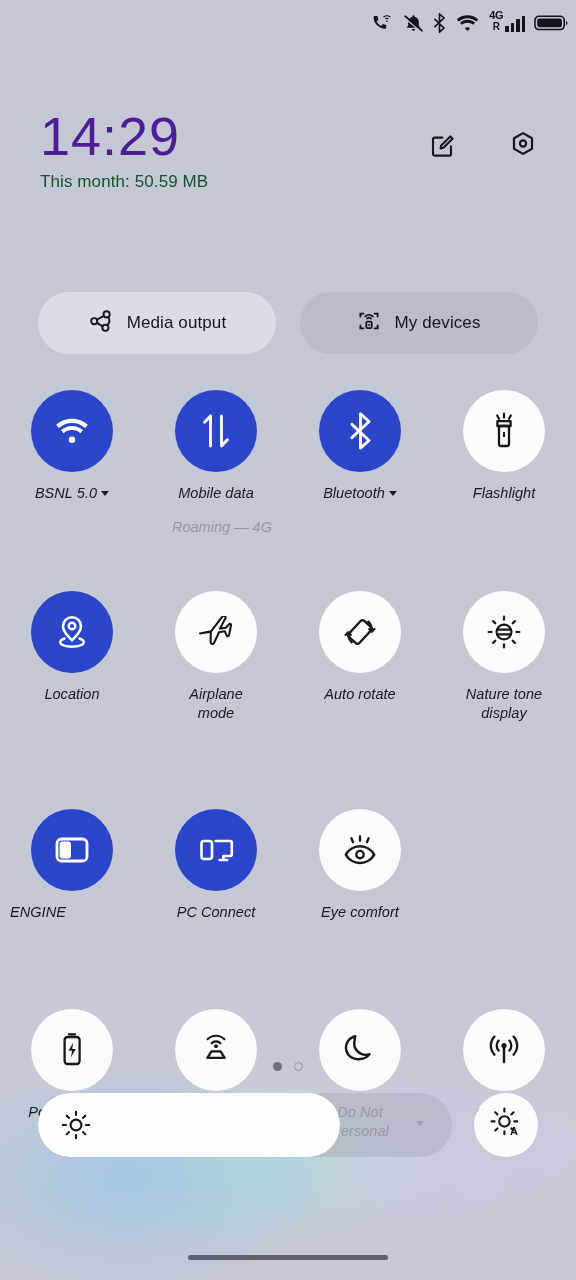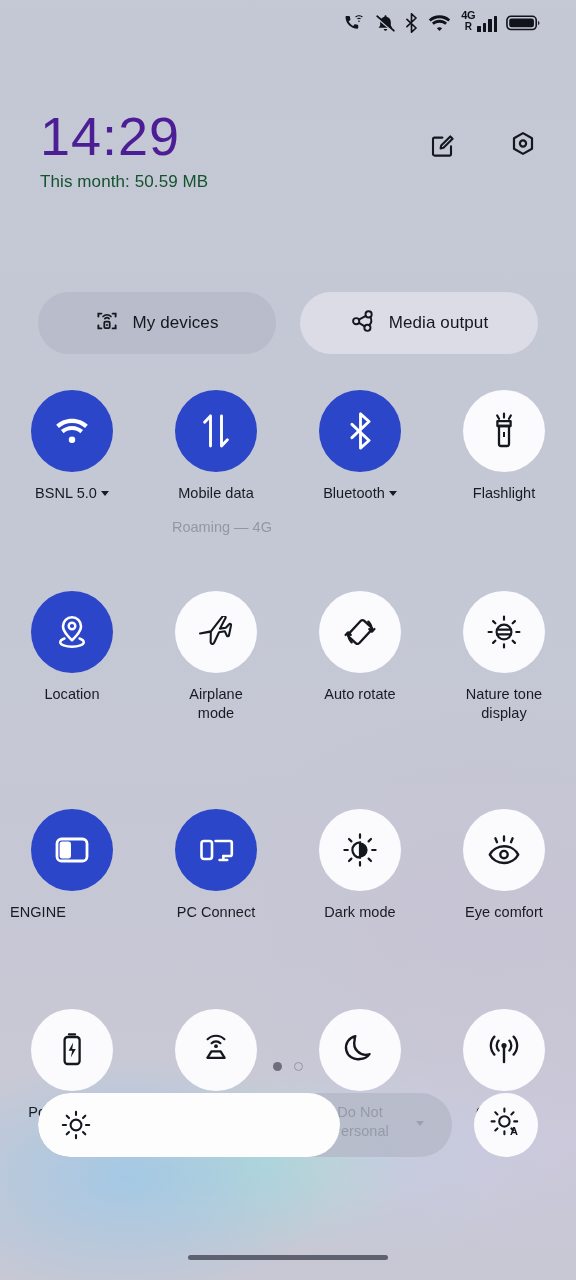--- a/index.html
+++ b/index.html
@@ -20,21 +20,21 @@
       radial-gradient(ellipse 240px 150px at 66% 90%, rgba(196,206,232,.55), rgba(196,206,232,0) 72%),
       radial-gradient(ellipse 250px 160px at 92% 90%, rgba(205,200,225,.58), rgba(205,200,225,0) 72%),
       radial-gradient(ellipse 420px 300px at 85% 72%, rgba(201,190,212,.45), rgba(201,190,212,0) 75%),
       linear-gradient(180deg,#c2c5d2 0%,#c3c6d3 45%,#c6c7d4 70%,#c9c9d5 85%,#c7c8d4 100%);
     z-index:0;
   }
   #scrim { position:absolute; inset:0; background:linear-gradient(180deg, rgba(198,201,214,.55) 0%, rgba(198,201,214,.30) 55%, rgba(198,201,214,0) 86%); z-index:1; }
   #panel { position:absolute; inset:0; z-index:2; }
 
   
-  #statusbar { position:absolute; top:0; left:0; right:0; height:46px; display:flex; align-items:center; justify-content:flex-end; padding-right:36px; gap:9px; }
+  #statusbar { position:absolute; top:0; left:0; right:0; height:46px; display:flex; align-items:center; justify-content:flex-end; padding-right:8px; gap:9px; }
   #statusbar .sicon { display:flex; align-items:center; justify-content:center; }
   .sig-bars { display:flex; align-items:flex-end; gap:2px; height:17px; }
   .sig-bars i { display:block; width:3.4px; background:#11131a; border-radius:.5px; }
   .net-lbl { font-size:11px; font-weight:700; color:#11131a; line-height:1; letter-spacing:-.2px; }
   .net-r { font-size:10px; font-weight:700; color:#11131a; line-height:1; }
 
   
   #clockwrap { position:absolute; top:108px; left:40px; }
   #clock { font-size:54px; font-weight:300; color:#4c1d95; letter-spacing:1px; line-height:1.05; }
   #dateline { font-size:17px; color:#24262e; margin-top:9px; letter-spacing:.1px; }
@@ -45,21 +45,21 @@
   
   #chips { position:absolute; top:292px; left:38px; right:38px; display:flex; gap:24px; }
   .chip { flex:1; height:62px; border-radius:31px; display:flex; align-items:center; justify-content:center; gap:13px; cursor:pointer; }
   .chip.light { background:rgba(232,233,240,.62); }
   .chip.dark  { background:rgba(178,181,196,.62); }
   .chip span.lbl { font-size:17px; color:#15171e; letter-spacing:.1px; }
 
   
   #tiles { position:absolute; top:390px; left:0; right:0; }
   .trow { display:flex; }
-  .tile { width:144px; display:flex; flex-direction:column; align-items:center; position:relative; }
+  .tile { width:144px; display:flex; flex-direction:column; align-items:center; position:relative;font-style:italic; }
   .tile .knob { width:82px; height:82px; border-radius:50%; display:flex; align-items:center; justify-content:center; cursor:pointer; }
   .tile .knob.on  { background:#2b46c8; }
   .tile .knob.off { background:#fbfbfd; }
   .tile .tlabel { margin-top:12px; font-size:14.5px; line-height:1.32; text-align:center; color:#191b22; width:132px; letter-spacing:.05px; white-space:pre-line; }
   .tile .tsub { position:absolute; font-size:14.5px; color:rgba(80,84,98,.42); white-space:nowrap; }
   .caret { display:inline-block; width:0; height:0; border-left:4.2px solid transparent; border-right:4.2px solid transparent; border-top:5px solid #191b22; vertical-align:middle; margin-left:4px; margin-bottom:2px; }
   .caret.side { position:absolute; right:8px; top:112px; border-top-color:#41444f; }
 
   
   #dots { position:absolute; top:1062px; left:0; right:0; display:flex; justify-content:center; gap:12px; }
@@ -146,42 +146,42 @@
     </span>
     <span class="hicon">
       <svg width="30" height="30" viewBox="0 0 30 30">
           <path d="M15 3.1l9 5.2v10.4l-9 5.2-9-5.2V8.3l9-5.2z" stroke="#15171e" stroke-width="2.2" fill="none" stroke-linejoin="round"></path>
           <circle cx="15" cy="13.5" r="3.1" stroke="#15171e" stroke-width="2.2" fill="none"></circle>
         </svg>
     </span>
   </div>
 
   <div id="chips">
+    <div class="chip light">
+      <span>
+        <svg width="26" height="24" viewBox="0 0 26 24">
+            <circle cx="18.6" cy="5.4" r="3.1" stroke="#15171e" stroke-width="1.9" fill="none"></circle>
+            <circle cx="6.2" cy="12.2" r="3.1" stroke="#15171e" stroke-width="1.9" fill="none"></circle>
+            <circle cx="17.4" cy="18.8" r="3.1" stroke="#15171e" stroke-width="1.9" fill="none"></circle>
+            <path d="M15.9 6.9L8.9 10.7M9 13.9l5.7 3.5M20.4 8.1c1.4 2.6 1 5.9-1.1 8.1" stroke="#15171e" stroke-width="1.9" fill="none" stroke-linecap="round"></path>
+          </svg>
+      </span>
+      <span class="lbl">Media output</span>
+    </div>
     <div class="chip dark">
       <span>
         <svg width="24" height="24" viewBox="0 0 24 24">
             <path d="M3.4 7.6V4.6h3M20.6 7.6V4.6h-3M3.4 16.4v3h3M20.6 16.4v3h-3" stroke="#15171e" stroke-width="1.9" fill="none" stroke-linecap="round"></path>
             <rect x="9.3" y="12.6" width="5.4" height="6.6" rx="1.2" stroke="#15171e" stroke-width="1.8" fill="none"></rect>
             <path d="M9.9 9.6a3 3 0 014.2 0M8 7.5a5.9 5.9 0 018 0" stroke="#15171e" stroke-width="1.7" fill="none" stroke-linecap="round"></path>
             <circle cx="12" cy="16" r="1" fill="#15171e"></circle>
           </svg>
       </span>
       <span class="lbl">My devices</span>
     </div>
-    <div class="chip light">
-      <span>
-        <svg width="26" height="24" viewBox="0 0 26 24">
-            <circle cx="18.6" cy="5.4" r="3.1" stroke="#15171e" stroke-width="1.9" fill="none"></circle>
-            <circle cx="6.2" cy="12.2" r="3.1" stroke="#15171e" stroke-width="1.9" fill="none"></circle>
-            <circle cx="17.4" cy="18.8" r="3.1" stroke="#15171e" stroke-width="1.9" fill="none"></circle>
-            <path d="M15.9 6.9L8.9 10.7M9 13.9l5.7 3.5M20.4 8.1c1.4 2.6 1 5.9-1.1 8.1" stroke="#15171e" stroke-width="1.9" fill="none" stroke-linecap="round"></path>
-          </svg>
-      </span>
-      <span class="lbl">Media output</span>
-    </div>
   </div>
 
   <div id="tiles">
 
     <div class="trow">
       <div class="tile">
         <div class="knob on">
           <svg width="40" height="31" viewBox="0 0 42 32">
               <path d="M21 7.2c5.3 0 10.1 2 13.7 5.2l2.9-3.4C33.3 5.1 27.4 2.7 21 2.7S8.7 5.1 4.4 9l2.9 3.4C10.9 9.2 15.7 7.2 21 7.2z" fill="#fff"></path>
               <path d="M21 14.5c3.4 0 6.4 1.3 8.8 3.3l2.8-3.3c-3.1-2.7-7.2-4.4-11.6-4.4S12.5 11.8 9.4 14.5l2.8 3.3c2.4-2 5.4-3.3 8.8-3.3z" fill="#fff"></path>
@@ -288,32 +288,20 @@
         <div class="knob on">
           <svg width="38" height="34" viewBox="0 0 38 34">
               <rect x="4.5" y="8" width="10.5" height="18" rx="2.4" stroke="#fff" stroke-width="2.6" fill="none"></rect>
               <path d="M18.6 8H33a1.8 1.8 0 011.8 1.8v11.4A1.8 1.8 0 0133 23h-6.6" stroke="#fff" stroke-width="2.6" fill="none" stroke-linecap="round" stroke-linejoin="round"></path>
               <path d="M26.4 23v4M22.6 27h7.6" stroke="#fff" stroke-width="2.6" stroke-linecap="round"></path>
             </svg>
         </div>
         <div class="tlabel">PC Connect</div>
       </div>
 
-      <div class="tile">
-        <div class="knob off">
-          <svg width="38" height="38" viewBox="0 0 38 38">
-              <path d="M19 11.4a7.6 7.6 0 000 15.2V11.4z" fill="none" stroke="#15171e" stroke-width="2.2"></path>
-              <path d="M19 11.4a7.6 7.6 0 010 15.2" fill="#15171e"></path>
-              <g stroke="#15171e" stroke-width="2.2" stroke-linecap="round">
-                <path d="M19 3.4v3.4M19 31.2v3.4M34.6 19h-3.4M6.8 19H3.4M30 8l-2.4 2.4M10.4 27.6L8 30M30 30l-2.4-2.4M10.4 10.4L8 8"></path>
-              </g>
-            </svg>
-        </div>
-        <div class="tlabel">Dark mode</div>
-      </div>
 
       <div class="tile">
         <div class="knob off">
           <svg width="40" height="34" viewBox="0 0 40 34">
               <path d="M20 13.2c-6.4 0-11.8 3.8-14.2 8.4 2.4 4.6 7.8 8.4 14.2 8.4s11.8-3.8 14.2-8.4C31.8 17 26.4 13.2 20 13.2z" stroke="#15171e" stroke-width="2.4" fill="none" stroke-linejoin="round"></path>
               <circle cx="20" cy="21.6" r="3.7" stroke="#15171e" stroke-width="2.4" fill="none"></circle>
               <g stroke="#15171e" stroke-width="2.3" stroke-linecap="round">
                 <path d="M20 3.4v4.4M11.4 5.2l1.6 4M28.6 5.2l-1.6 4"></path>
               </g>
             </svg>

